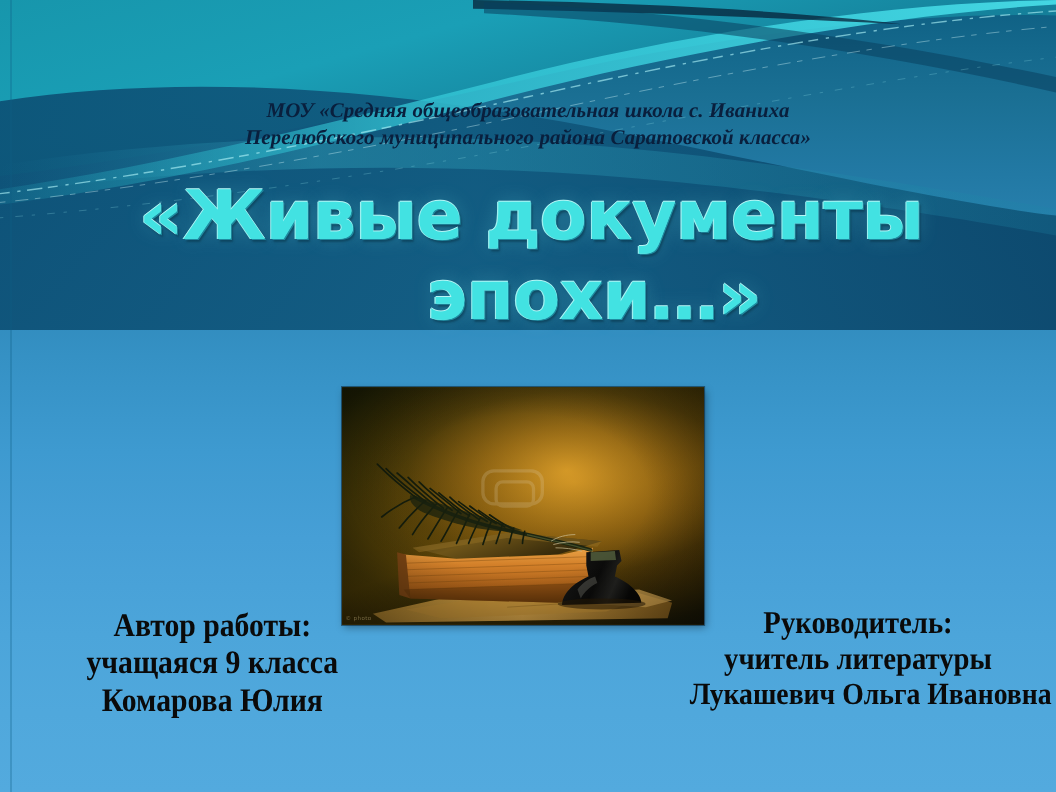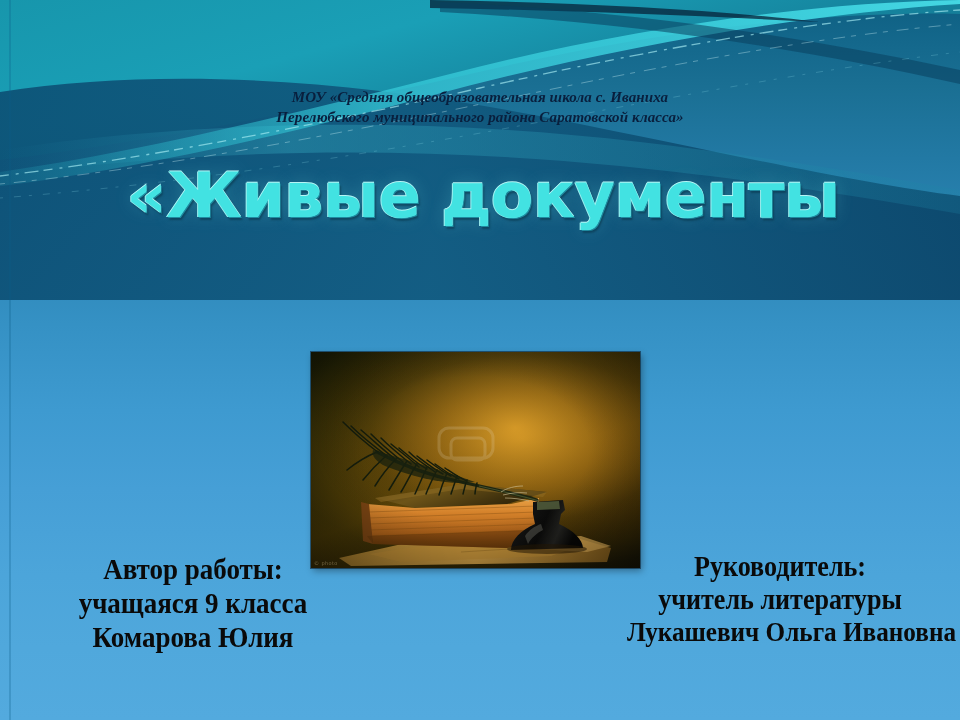--- a/index.html
+++ b/index.html
@@ -41,21 +41,21 @@
     left: 0;
     top: 88px;
     width: 960px;
     text-align: center;
     line-height: 1.33;
   }
   .inst-line {
     font-family: "Liberation Serif", serif;
     font-weight: bold;
     font-style: italic;
-    font-size: 15px;
+    font-size: 19px;
     color: #091f3d;
     letter-spacing: 0.1px;
     white-space: nowrap;
   }
 
   
   .title-block {
     position: absolute;
     left: 0;
     top: 163px;
@@ -186,20 +186,21 @@
     <line x1="10" y1="0" x2="10" y2="720" stroke="#0d5f86" stroke-opacity="0.35" stroke-width="1.5"></line>
   </svg>
 
   <div class="inst-block">
     <div class="inst-line">МОУ «Средняя общеобразовательная школа с. Иваниха</div>
     <div class="inst-line">Перелюбского муниципального района Саратовской класса»</div>
   </div>
 
   <div class="title-block">
     <div class="title-line l1">«Живые документы</div>
+    <div class="title-line l2">эпохи…»</div>
   </div>
 
   <div class="photo-frame">
     <div class="photo-inner"></div>
     <svg class="photo-svg" viewBox="0 0 329 216" preserveAspectRatio="none">
       <defs>
         <linearGradient id="bookTop" x1="0" y1="0" x2="1" y2="0.4">
           <stop offset="0%" stop-color="#4a3a12"></stop>
           <stop offset="40%" stop-color="#6e5418"></stop>
           <stop offset="100%" stop-color="#2e2409"></stop>

